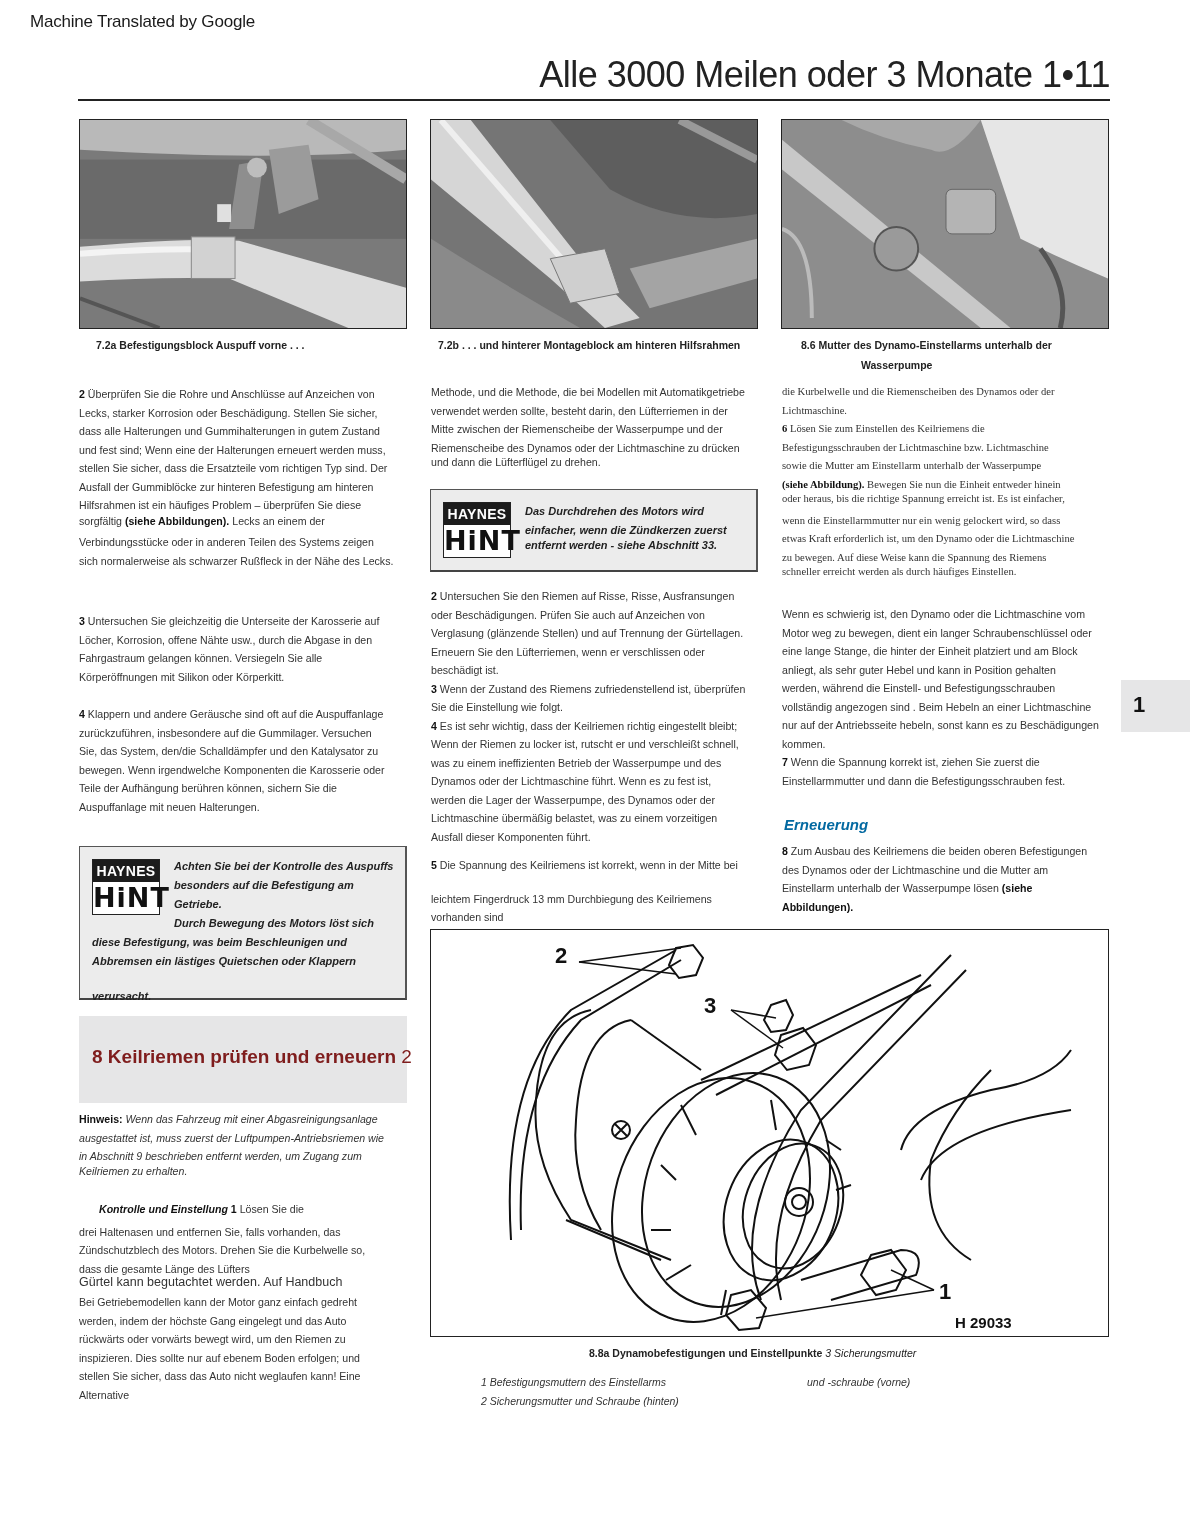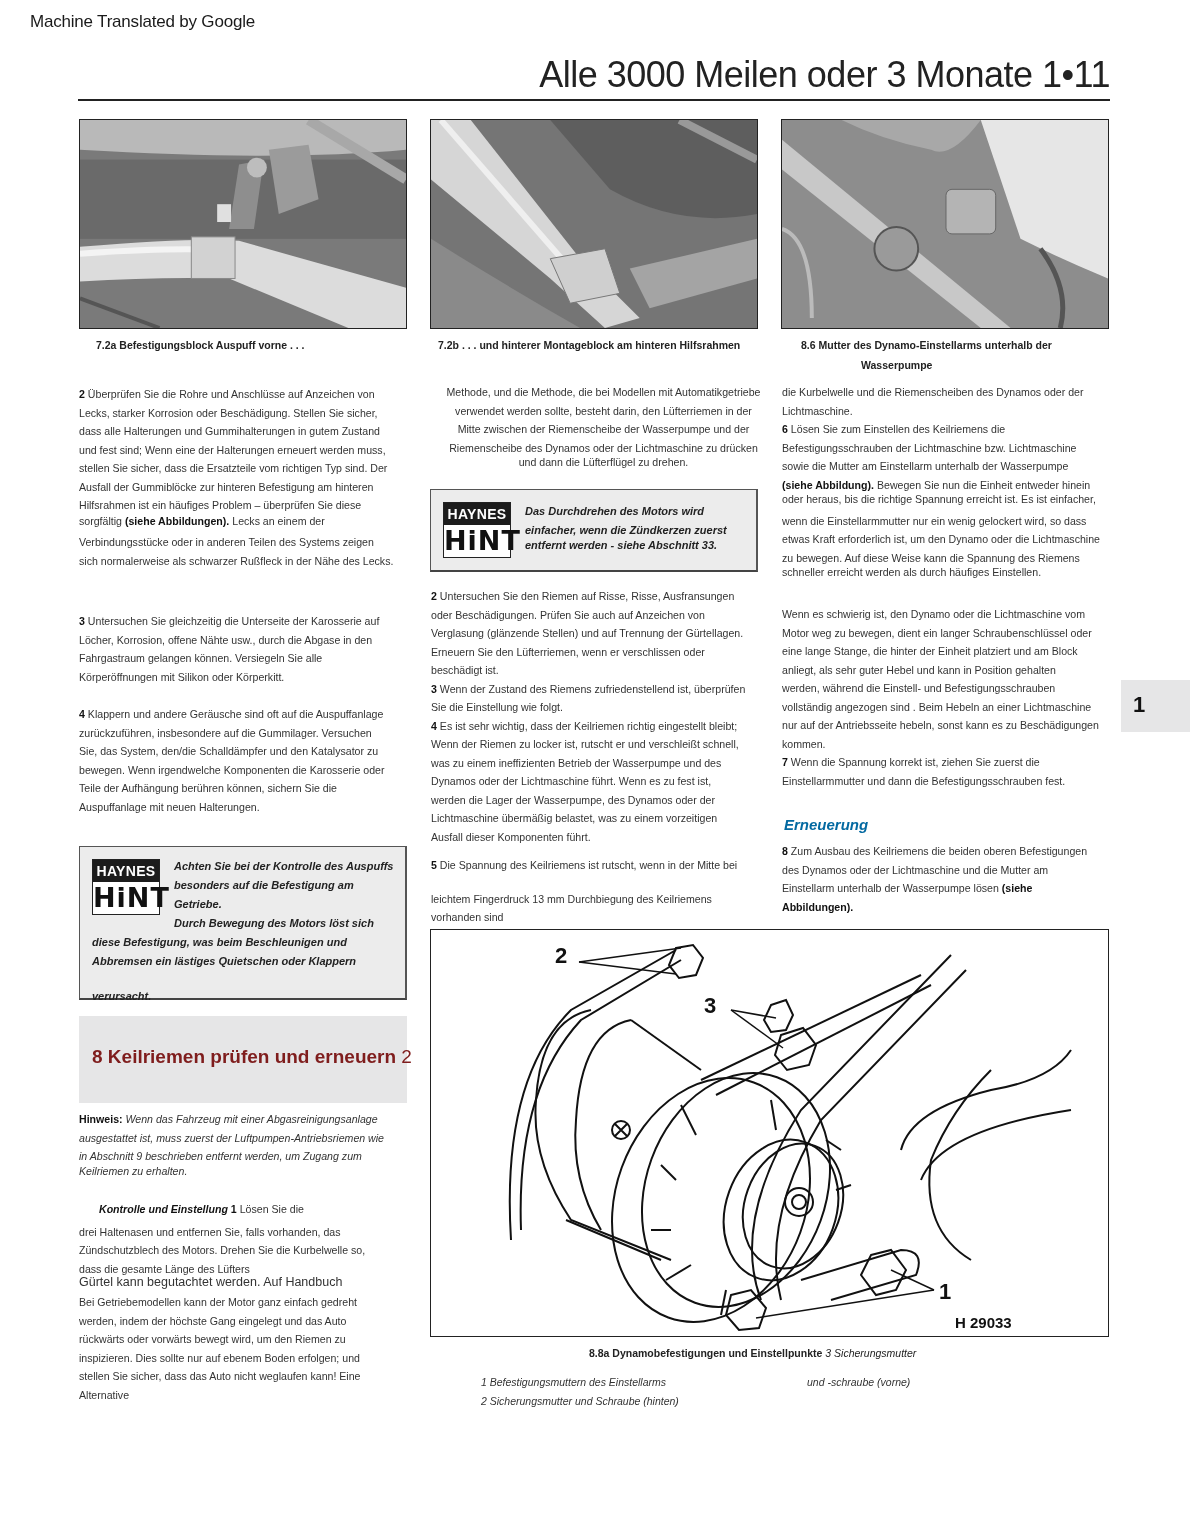--- a/index.html
+++ b/index.html
@@ -150,21 +150,21 @@
   <div>dass die gesamte Länge des Lüfters</div>
   <div style="font-size:12.5px;line-height:15px;margin-top:-3px;">Gürtel kann begutachtet werden. Auf Handbuch</div>
   <div style="margin-top:3px;">Bei Getriebemodellen kann der Motor ganz einfach gedreht</div>
   <div>werden, indem der höchste Gang eingelegt und das Auto</div>
   <div>rückwärts oder vorwärts bewegt wird, um den Riemen zu</div>
   <div>inspizieren. Dies sollte nur auf ebenem Boden erfolgen; und</div>
   <div>stellen Sie sicher, dass das Auto nicht weglaufen kann! Eine</div>
   <div>Alternative</div>
 </div>
 
-<div class="abs body-text" style="left:431px;top:383px;width:345px;text-align:center;">
+<div class="abs body-text" style="left:431px;top:383px;width:345px;">
   <div>Methode, und die Methode, die bei Modellen mit Automatikgetriebe</div>
   <div>verwendet werden sollte, besteht darin, den Lüfterriemen in der</div>
   <div>Mitte zwischen der Riemenscheibe der Wasserpumpe und der</div>
   <div>Riemenscheibe des Dynamos oder der Lichtmaschine zu drücken</div>
   <div style="margin-top:-4px;">und dann die Lüfterflügel zu drehen.</div>
 </div>
 
 <div class="abs hint-box" style="left:430px;top:489px;width:328px;height:83px;">
   <div class="hint-logo" style="left:12px;top:12px;">
     <div class="top">HAYNES</div>
@@ -186,26 +186,26 @@
   <div><b>4</b><span> Es ist sehr wichtig, dass der Keilriemen richtig eingestellt bleibt;</span></div>
   <div>Wenn der Riemen zu locker ist, rutscht er und verschleißt schnell,</div>
   <div>was zu einem ineffizienten Betrieb der Wasserpumpe und des</div>
   <div>Dynamos oder der Lichtmaschine führt. Wenn es zu fest ist,</div>
   <div>werden die Lager der Wasserpumpe, des Dynamos oder der</div>
   <div>Lichtmaschine übermäßig belastet, was zu einem vorzeitigen</div>
   <div>Ausfall dieser Komponenten führt.</div>
 </div>
 
 <div class="abs body-text" style="left:431px;top:856px;width:345px;">
-  <div><b>5</b><span> Die Spannung des Keilriemens ist rutscht, wenn in der Mitte bei</span></div>
+  <div><b>5</b><span> Die Spannung des Keilriemens ist korrekt, wenn in der Mitte bei</span></div>
   <div style="margin-top:15px;">leichtem Fingerdruck 13 mm Durchbiegung des Keilriemens</div>
   <div>vorhanden sind</div>
 </div>
 
-<div class="abs body-text" style="left:782px;top:383px;width:340px;">
+<div class="abs body-text" style="left:782px;top:383px;width:340px;font-family:Liberation Serif, serif;">
   <div>die Kurbelwelle und die Riemenscheiben des Dynamos oder der</div>
   <div>Lichtmaschine.</div>
   <div><b>6</b><span> Lösen Sie zum Einstellen des Keilriemens die</span></div>
   <div>Befestigungsschrauben der Lichtmaschine bzw. Lichtmaschine</div>
   <div>sowie die Mutter am Einstellarm unterhalb der Wasserpumpe</div>
   <div><b>(siehe Abbildung).</b><span> Bewegen Sie nun die Einheit entweder hinein</span></div>
   <div style="margin-top:-4px;">oder heraus, bis die richtige Spannung erreicht ist. Es ist einfacher,</div>
   <div style="margin-top:3px;">wenn die Einstellarmmutter nur ein wenig gelockert wird, so dass</div>
   <div>etwas Kraft erforderlich ist, um den Dynamo oder die Lichtmaschine</div>
   <div>zu bewegen. Auf diese Weise kann die Spannung des Riemens</div>

